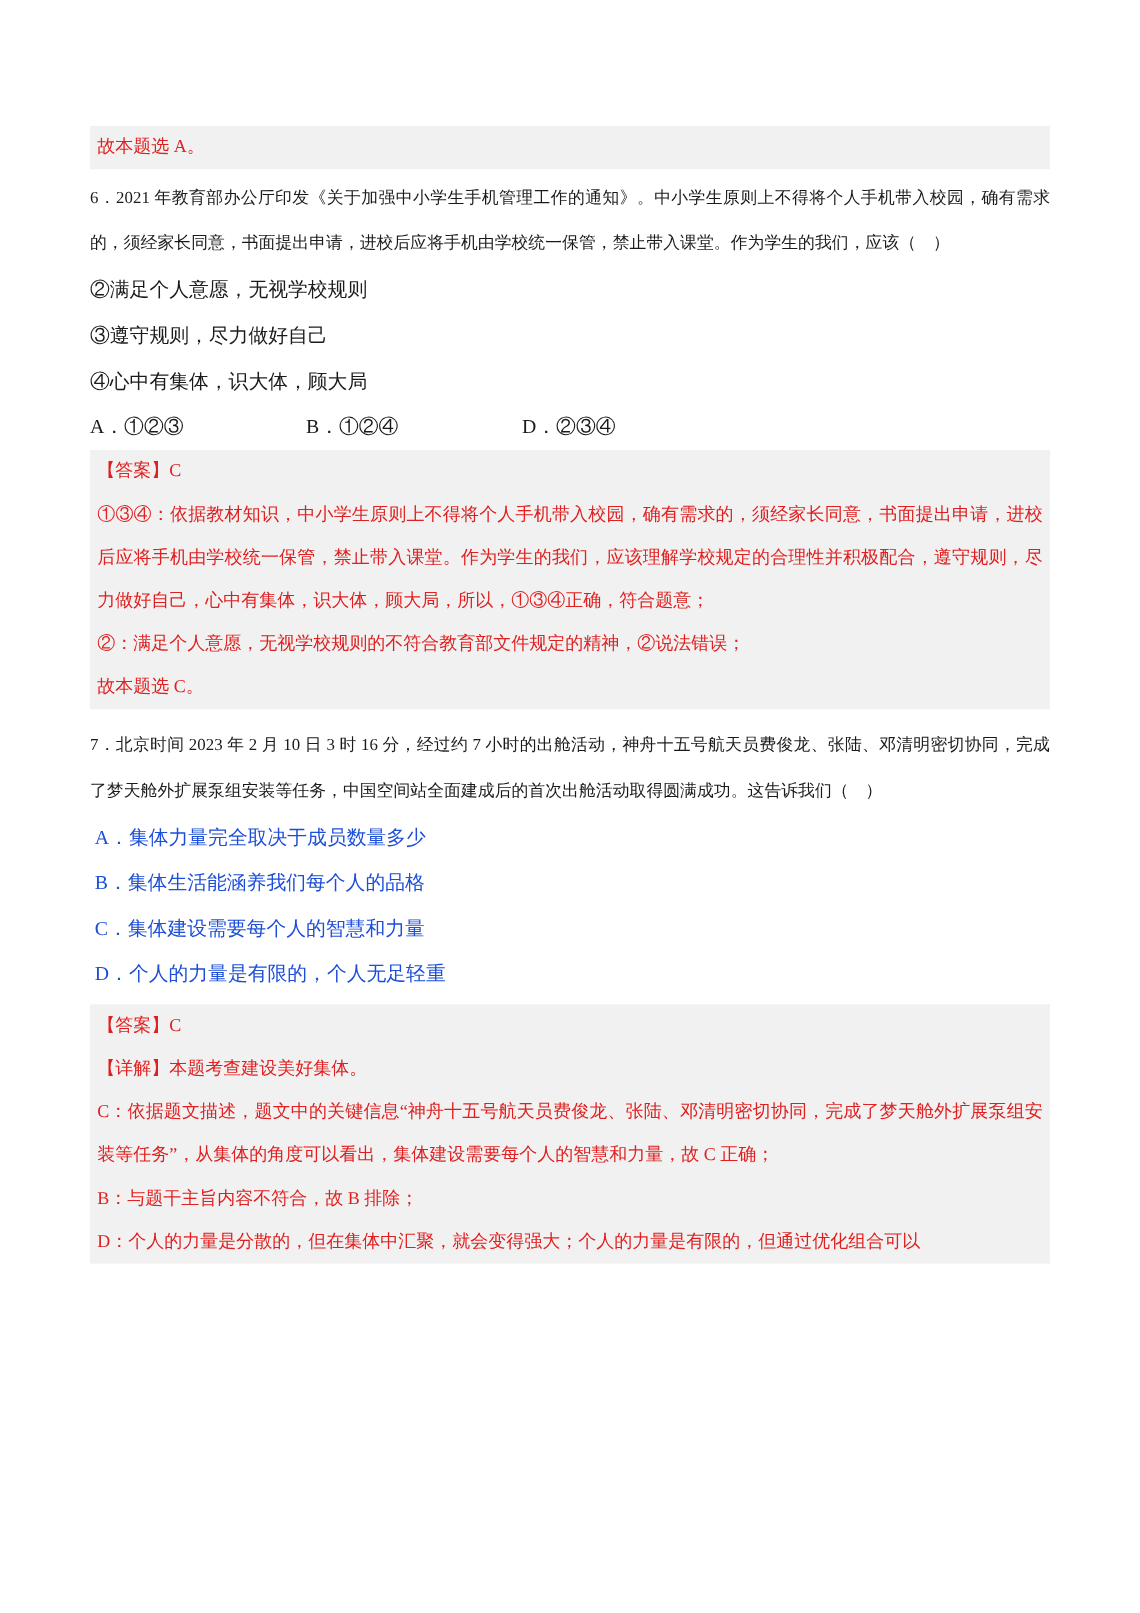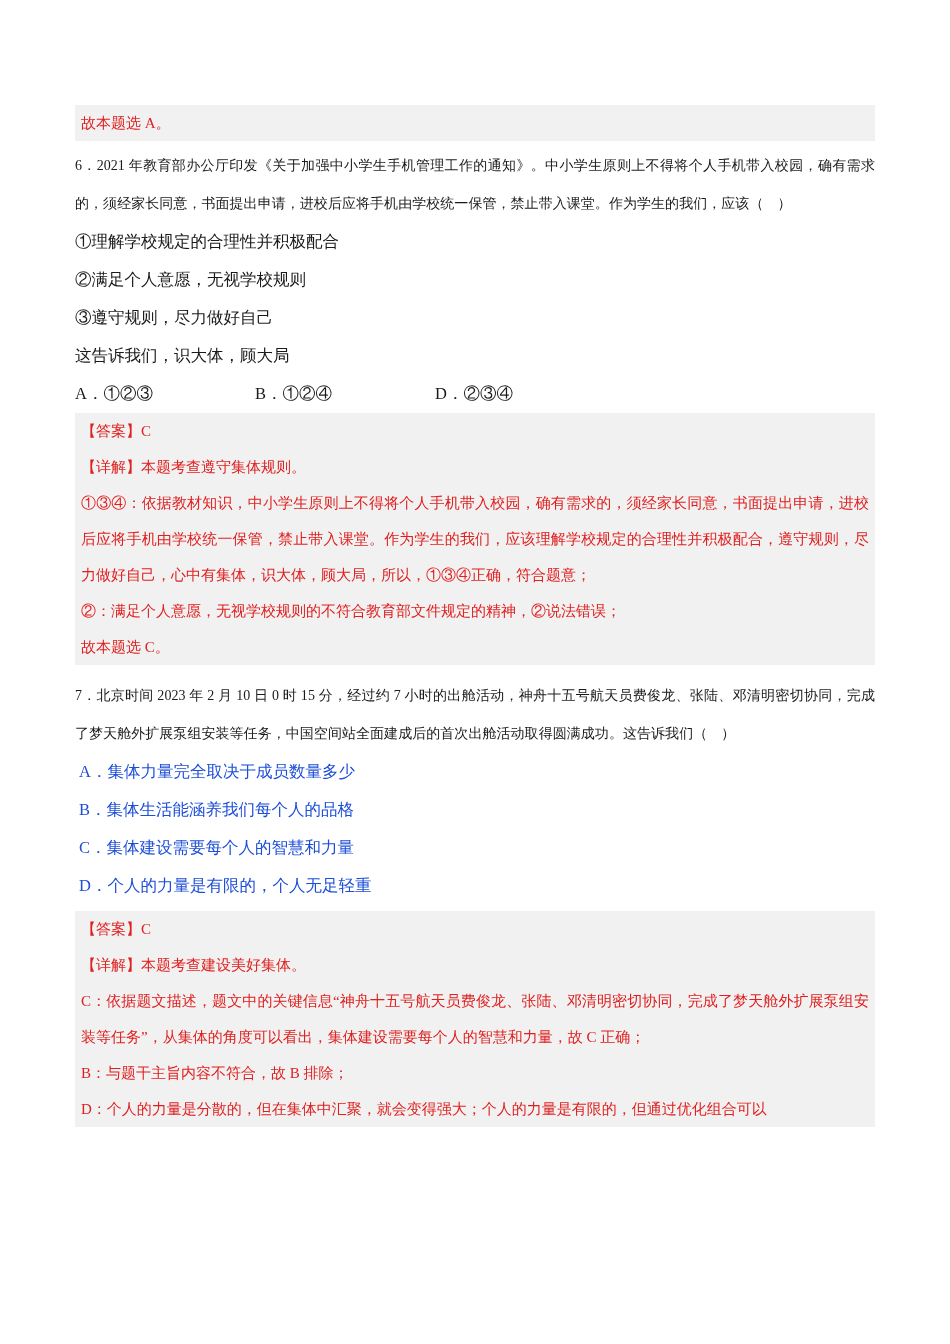--- a/index.html
+++ b/index.html
@@ -88,43 +88,41 @@
 
   <div class="explain">
     <div class="eline nowrap">故本题选 A。</div>
   </div>
 
   <div class="gap-sm"></div>
 
   <div class="qbody">6．2021 年教育部办公厅印发《关于加强中小学生手机管理工作的通知》。中小学生原则上不得将个人手机带入校园，确有需求的，须经家长同意，书面提出申请，进校后应将手机由学校统一保管，禁止带入课堂。作为学生的我们，应该（　）</div>
 
   <div>
-    <div class="opt-line">①理解学校规定的合理性并积极配合</div>
     <div class="opt-line">②满足个人意愿，无视学校规则</div>
     <div class="opt-line">③遵守规则，尽力做好自己</div>
-    <div class="opt-line">这告诉我们，识大体，顾大局</div>
+    <div class="opt-line">④心中有集体，识大体，顾大局</div>
   </div>
 
   <div class="choice-row">
     <span class="ch">A．①②③</span>
     <span class="ch">B．①②④</span>
     <span class="ch">D．②③④</span>
   </div>
 
   <div class="explain">
     <div class="eline nowrap">【答案】C</div>
-    <div class="eline nowrap">【详解】本题考查遵守集体规则。</div>
     <div class="eline">①③④：依据教材知识，中小学生原则上不得将个人手机带入校园，确有需求的，须经家长同意，书面提出申请，进校后应将手机由学校统一保管，禁止带入课堂。作为学生的我们，应该理解学校规定的合理性并积极配合，遵守规则，尽力做好自己，心中有集体，识大体，顾大局，所以，①③④正确，符合题意；</div>
     <div class="eline nowrap">②：满足个人意愿，无视学校规则的不符合教育部文件规定的精神，②说法错误；</div>
     <div class="eline nowrap">故本题选 C。</div>
   </div>
 
   <div class="gap-md"></div>
 
-  <div class="qbody">7．北京时间 2023 年 2 月 10 日 0 时 15 分，经过约 7 小时的出舱活动，神舟十五号航天员费俊龙、张陆、邓清明密切协同，完成了梦天舱外扩展泵组安装等任务，中国空间站全面建成后的首次出舱活动取得圆满成功。这告诉我们（　）</div>
+  <div class="qbody">7．北京时间 2023 年 2 月 10 日 3 时 16 分，经过约 7 小时的出舱活动，神舟十五号航天员费俊龙、张陆、邓清明密切协同，完成了梦天舱外扩展泵组安装等任务，中国空间站全面建成后的首次出舱活动取得圆满成功。这告诉我们（　）</div>
 
   <div class="choice-stack">
     <div class="ch">A．集体力量完全取决于成员数量多少</div>
     <div class="ch">B．集体生活能涵养我们每个人的品格</div>
     <div class="ch">C．集体建设需要每个人的智慧和力量</div>
     <div class="ch">D．个人的力量是有限的，个人无足轻重</div>
   </div>
 
   <div class="gap-sm"></div>
 

